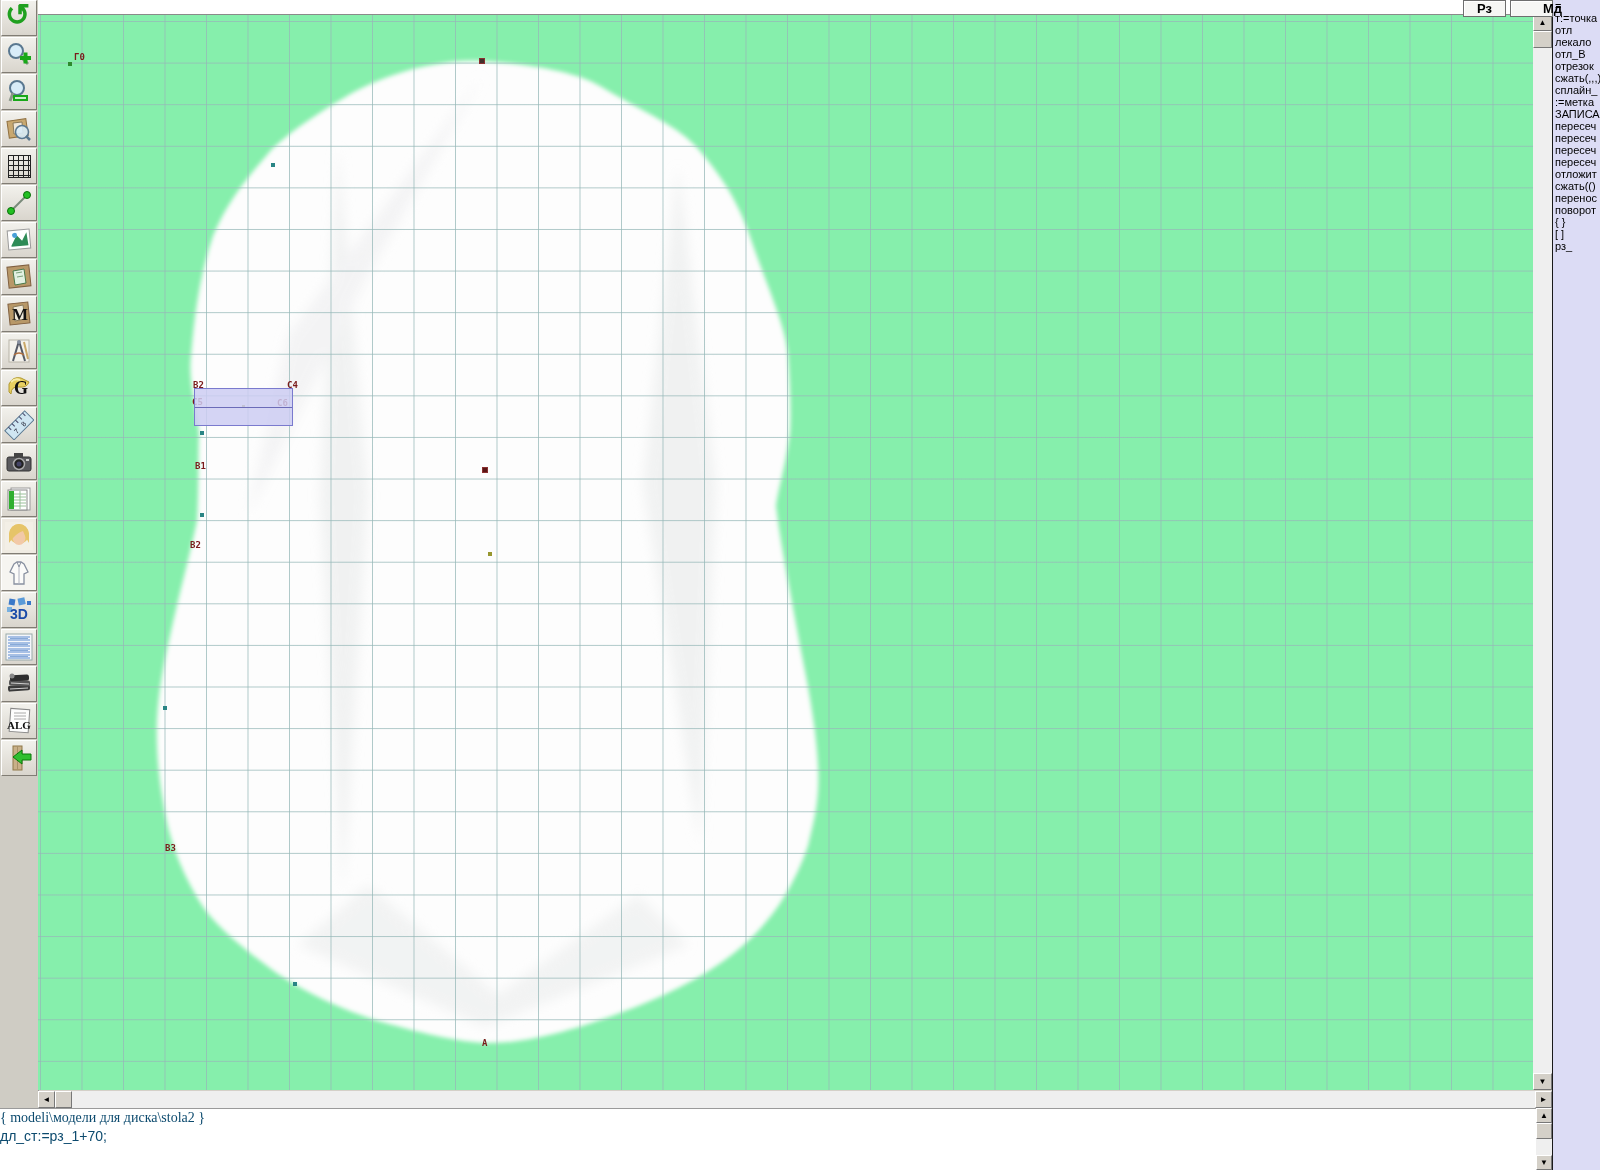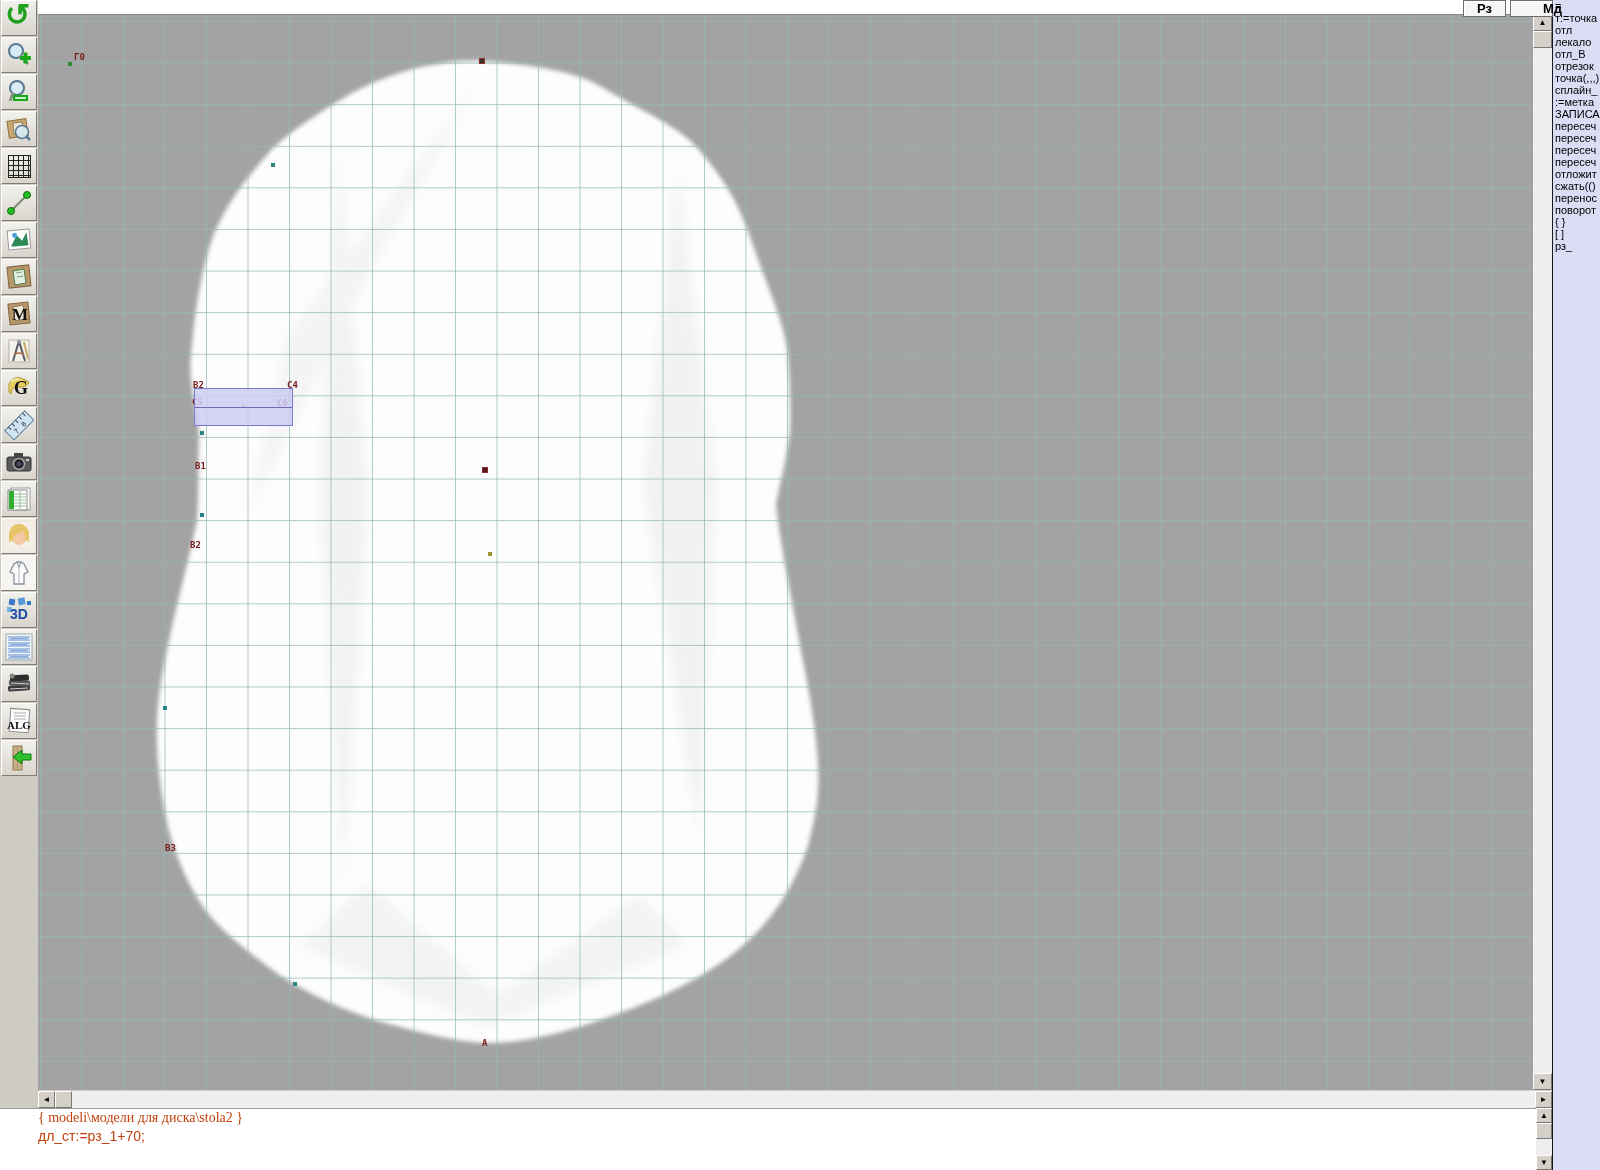--- a/index.html
+++ b/index.html
@@ -17,21 +17,21 @@
       background-image:linear-gradient(to right,#222 1px,transparent 1px),linear-gradient(to bottom,#222 1px,transparent 1px);
       background-size:5px 5px;border-right:1px solid #222;border-bottom:1px solid #222;}
 
   
   .topstrip{position:absolute;left:38px;top:0;width:1514px;height:14px;background:#ffffff;border-bottom:1px solid #b8b8b8;}
   .hdr-btn{position:absolute;top:0;height:17px;width:43px;background:#f6f6f4;border:1px solid #6e6e6e;
            box-shadow:inset 1px 1px 0 #fff;font-size:13px;font-weight:bold;color:#000;text-align:center;
            line-height:16px;box-sizing:border-box;z-index:6;}
 
   
-  .canvas{position:absolute;left:38px;top:14px;width:1495px;height:1076px;background:#a3a3a3;
+  .canvas{position:absolute;left:38px;top:14px;width:1495px;height:1076px;background:#86efac;
           border-top:1px solid #8a8a8a;box-sizing:border-box;overflow:hidden;}
   .blob-svg{position:absolute;left:0;top:0;z-index:1;}
   .gridlayer{position:absolute;inset:0;z-index:2;pointer-events:none;
       background-image:linear-gradient(to right,rgba(150,184,184,.75) 1px,transparent 1px),
                        linear-gradient(to bottom,rgba(150,184,184,.75) 1px,transparent 1px);
       background-size:41.5px 41.6px;background-position:2px 6px;}
   .ptlayer{position:absolute;inset:0;z-index:3;}
   .pt{position:absolute;box-sizing:border-box;}
   .pt-label{position:absolute;font-size:9px;font-weight:bold;letter-spacing:0px;
             font-family:"DejaVu Sans Mono",monospace;line-height:9px;white-space:nowrap;}
@@ -47,21 +47,21 @@
   .vscroll .dn{position:absolute;bottom:0;}
   .vscroll .sb-thumb{width:19px;height:17px;}
   .hscroll{position:absolute;left:38px;top:1091px;width:1514px;height:17px;background:#efefef;display:flex;}
   .hscroll .sb-btn{width:17px;height:17px;flex:0 0 auto;}
   .hscroll .sb-thumb{width:17px;height:17px;flex:0 0 auto;}
   .hscroll .track{flex:1 1 auto;}
 
   
   .console{position:absolute;left:0;top:1108px;width:1536px;height:62px;background:#ffffff;
            border-top:1px solid #9a9a9a;box-sizing:border-box;overflow:hidden;}
-  .console .line{padding-left:38px;font-size:14px;line-height:18px;color:#c2410c;white-space:pre;}
+  .console .line{font-size:14px;line-height:18px;color:#0c4a6e;white-space:pre;}
   .console .line:first-child{font-family:"Liberation Serif",serif;}
   .con-vscroll{position:absolute;left:1536px;top:1108px;width:16px;height:62px;background:#efefef;}
   .con-vscroll .sb-btn{width:16px;height:15px;}
   .con-vscroll .sb-thumb{width:16px;height:16px;}
   .con-vscroll .dn{position:absolute;bottom:0;}
 
   
   .rpanel{position:absolute;left:1552px;top:0;width:48px;height:1170px;background:#dcdcf5;
           border-left:1px solid #1a1a1a;box-sizing:border-box;overflow:hidden;}
   .panel-line{font-size:11px;line-height:12px;color:#000;padding-left:2px;white-space:nowrap;}
@@ -363,21 +363,21 @@
     <div class="sb-btn dn">▼</div>
   </div>
 
   <div class="rpanel">
       <div class="panel-line">=</div>
       <div class="panel-line">т:=точка</div>
       <div class="panel-line">отл</div>
       <div class="panel-line">лекало</div>
       <div class="panel-line">отл_В</div>
       <div class="panel-line">отрезок</div>
-      <div class="panel-line">точка(,,,)</div>
+      <div class="panel-line">сжать(,,,)</div>
       <div class="panel-line">сплайн_</div>
       <div class="panel-line">:=метка</div>
       <div class="panel-line">ЗАПИСА</div>
       <div class="panel-line">пересеч</div>
       <div class="panel-line">пересеч</div>
       <div class="panel-line">пересеч</div>
       <div class="panel-line">пересеч</div>
       <div class="panel-line">отложит</div>
       <div class="panel-line">сжать(()</div>
       <div class="panel-line">перенос</div>

